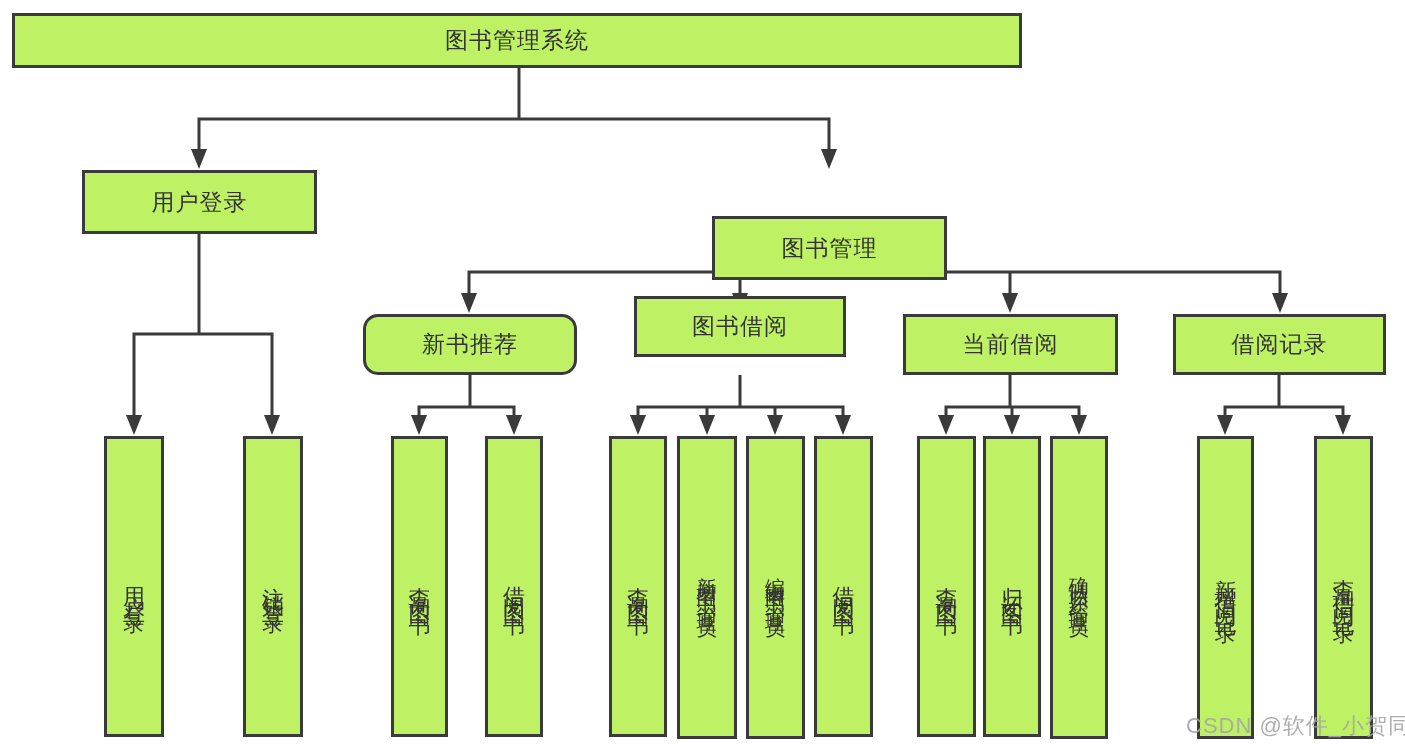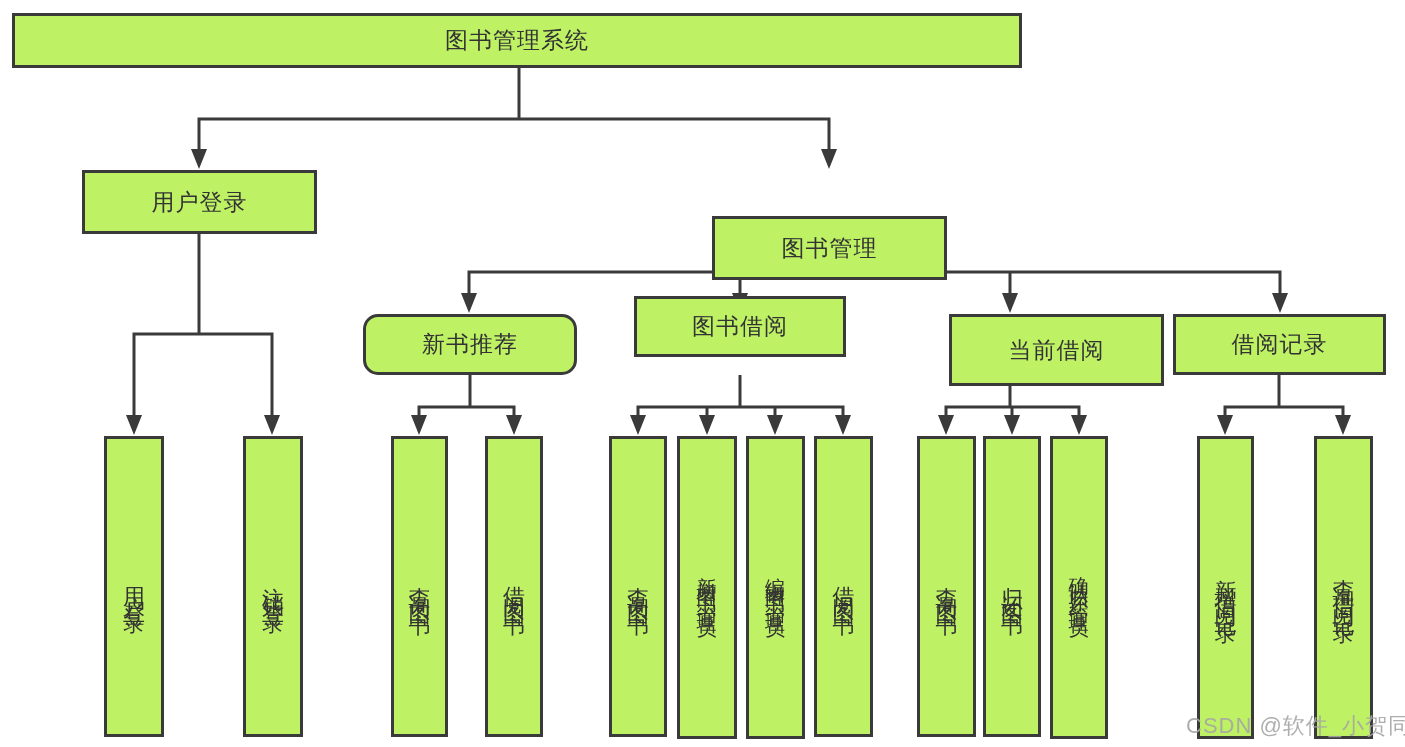--- a/index.html
+++ b/index.html
@@ -109,21 +109,21 @@
     </g>
   </svg>
 
   <div class="node h" style="left:12px;top:13px;width:1010px;height:55px;">图书管理系统</div>
 
   <div class="node h" style="left:82px;top:170px;width:235px;height:64px;">用户登录</div>
   <div class="node h" style="left:712px;top:170px;width:235px;height:64px;margin-top:46px;">图书管理</div>
 
   <div class="node h" style="left:363px;top:314px;width:214px;height:61px;border-radius:15px;">新书推荐</div>
   <div class="node h" style="left:634px;top:296px;width:212px;height:61px;">图书借阅</div>
-  <div class="node h" style="left:903px;top:314px;width:215px;height:72px;margin-left:46px;">当前借阅</div>
+  <div class="node h" style="left:903px;top:314px;width:215px;height:61px;">当前借阅</div>
   <div class="node h" style="left:1173px;top:314px;width:213px;height:61px;">借阅记录</div>
 
   <div class="node v" style="left:104px;top:436px;width:60px;height:301px;">用户登录</div>
   <div class="node v" style="left:243px;top:436px;width:60px;height:301px;">注销登录</div>
 
   <div class="node v" style="left:391px;top:436px;width:57px;height:301px;">查询图书</div>
   <div class="node v" style="left:485px;top:436px;width:58px;height:301px;">借阅图书</div>
 
   <div class="node v" style="left:609px;top:436px;width:58px;height:301px;">查询图书</div>
   <div class="node v small" style="left:677px;top:436px;width:60px;height:303px;">新增图书（管理员）</div>

